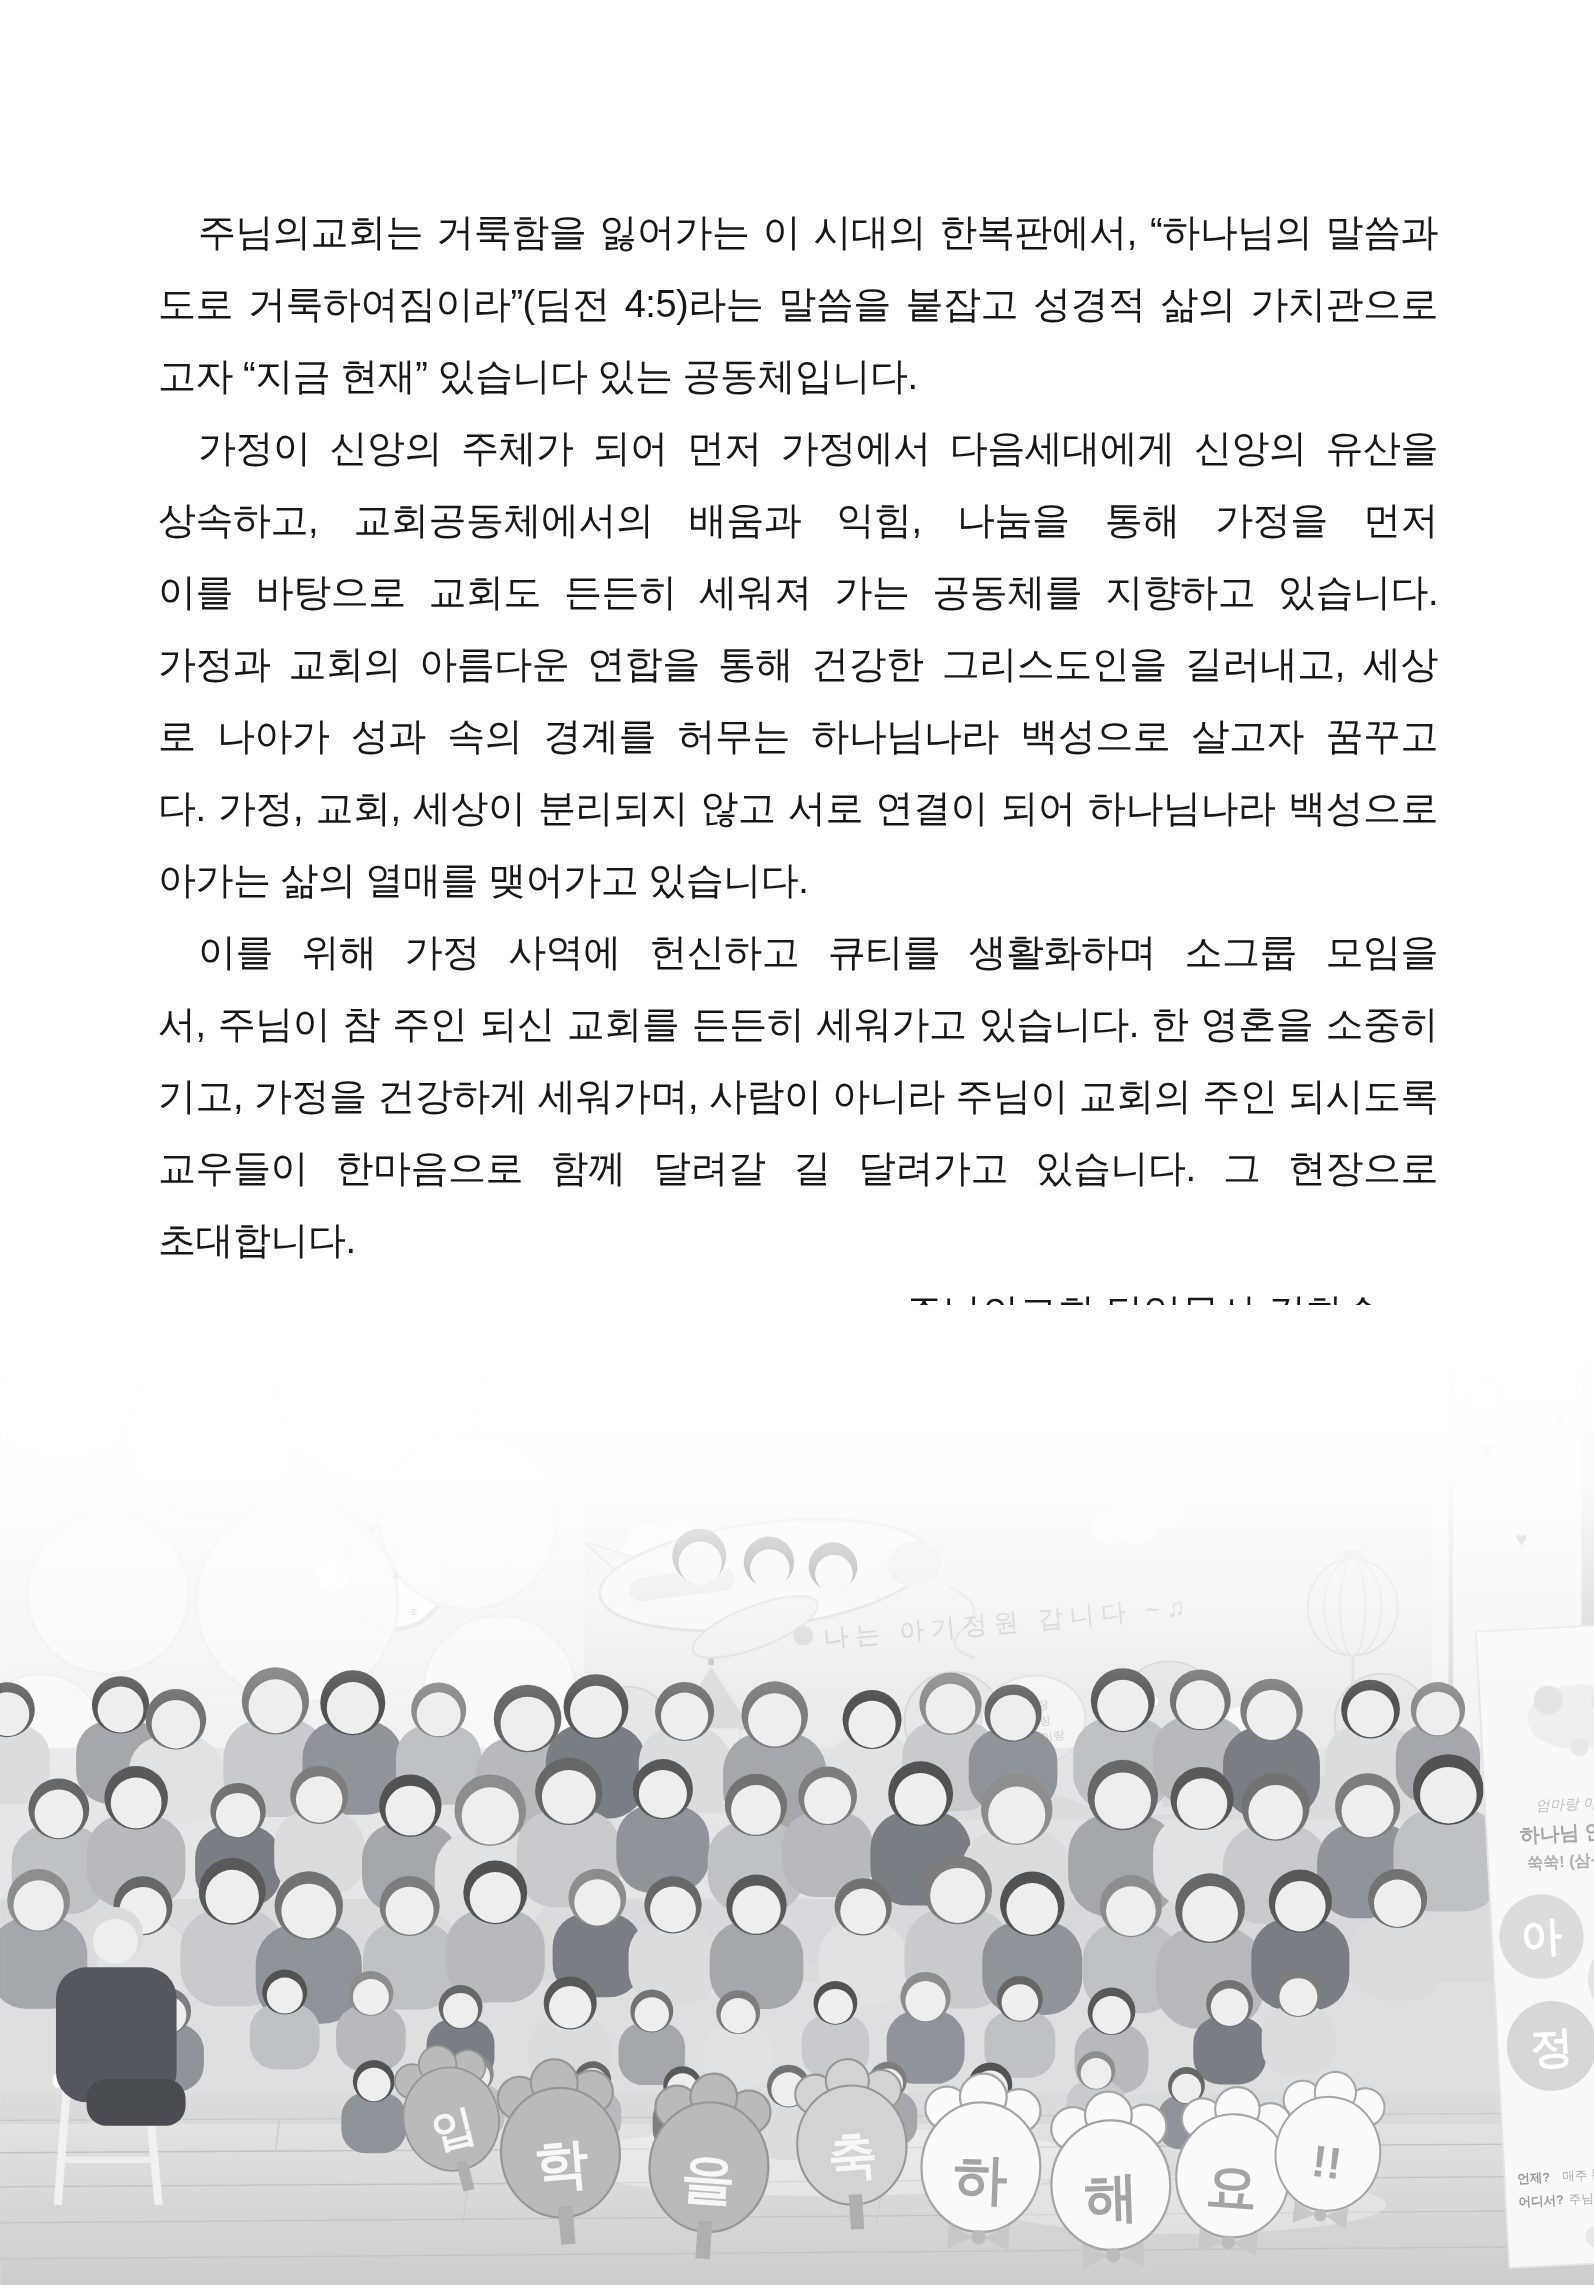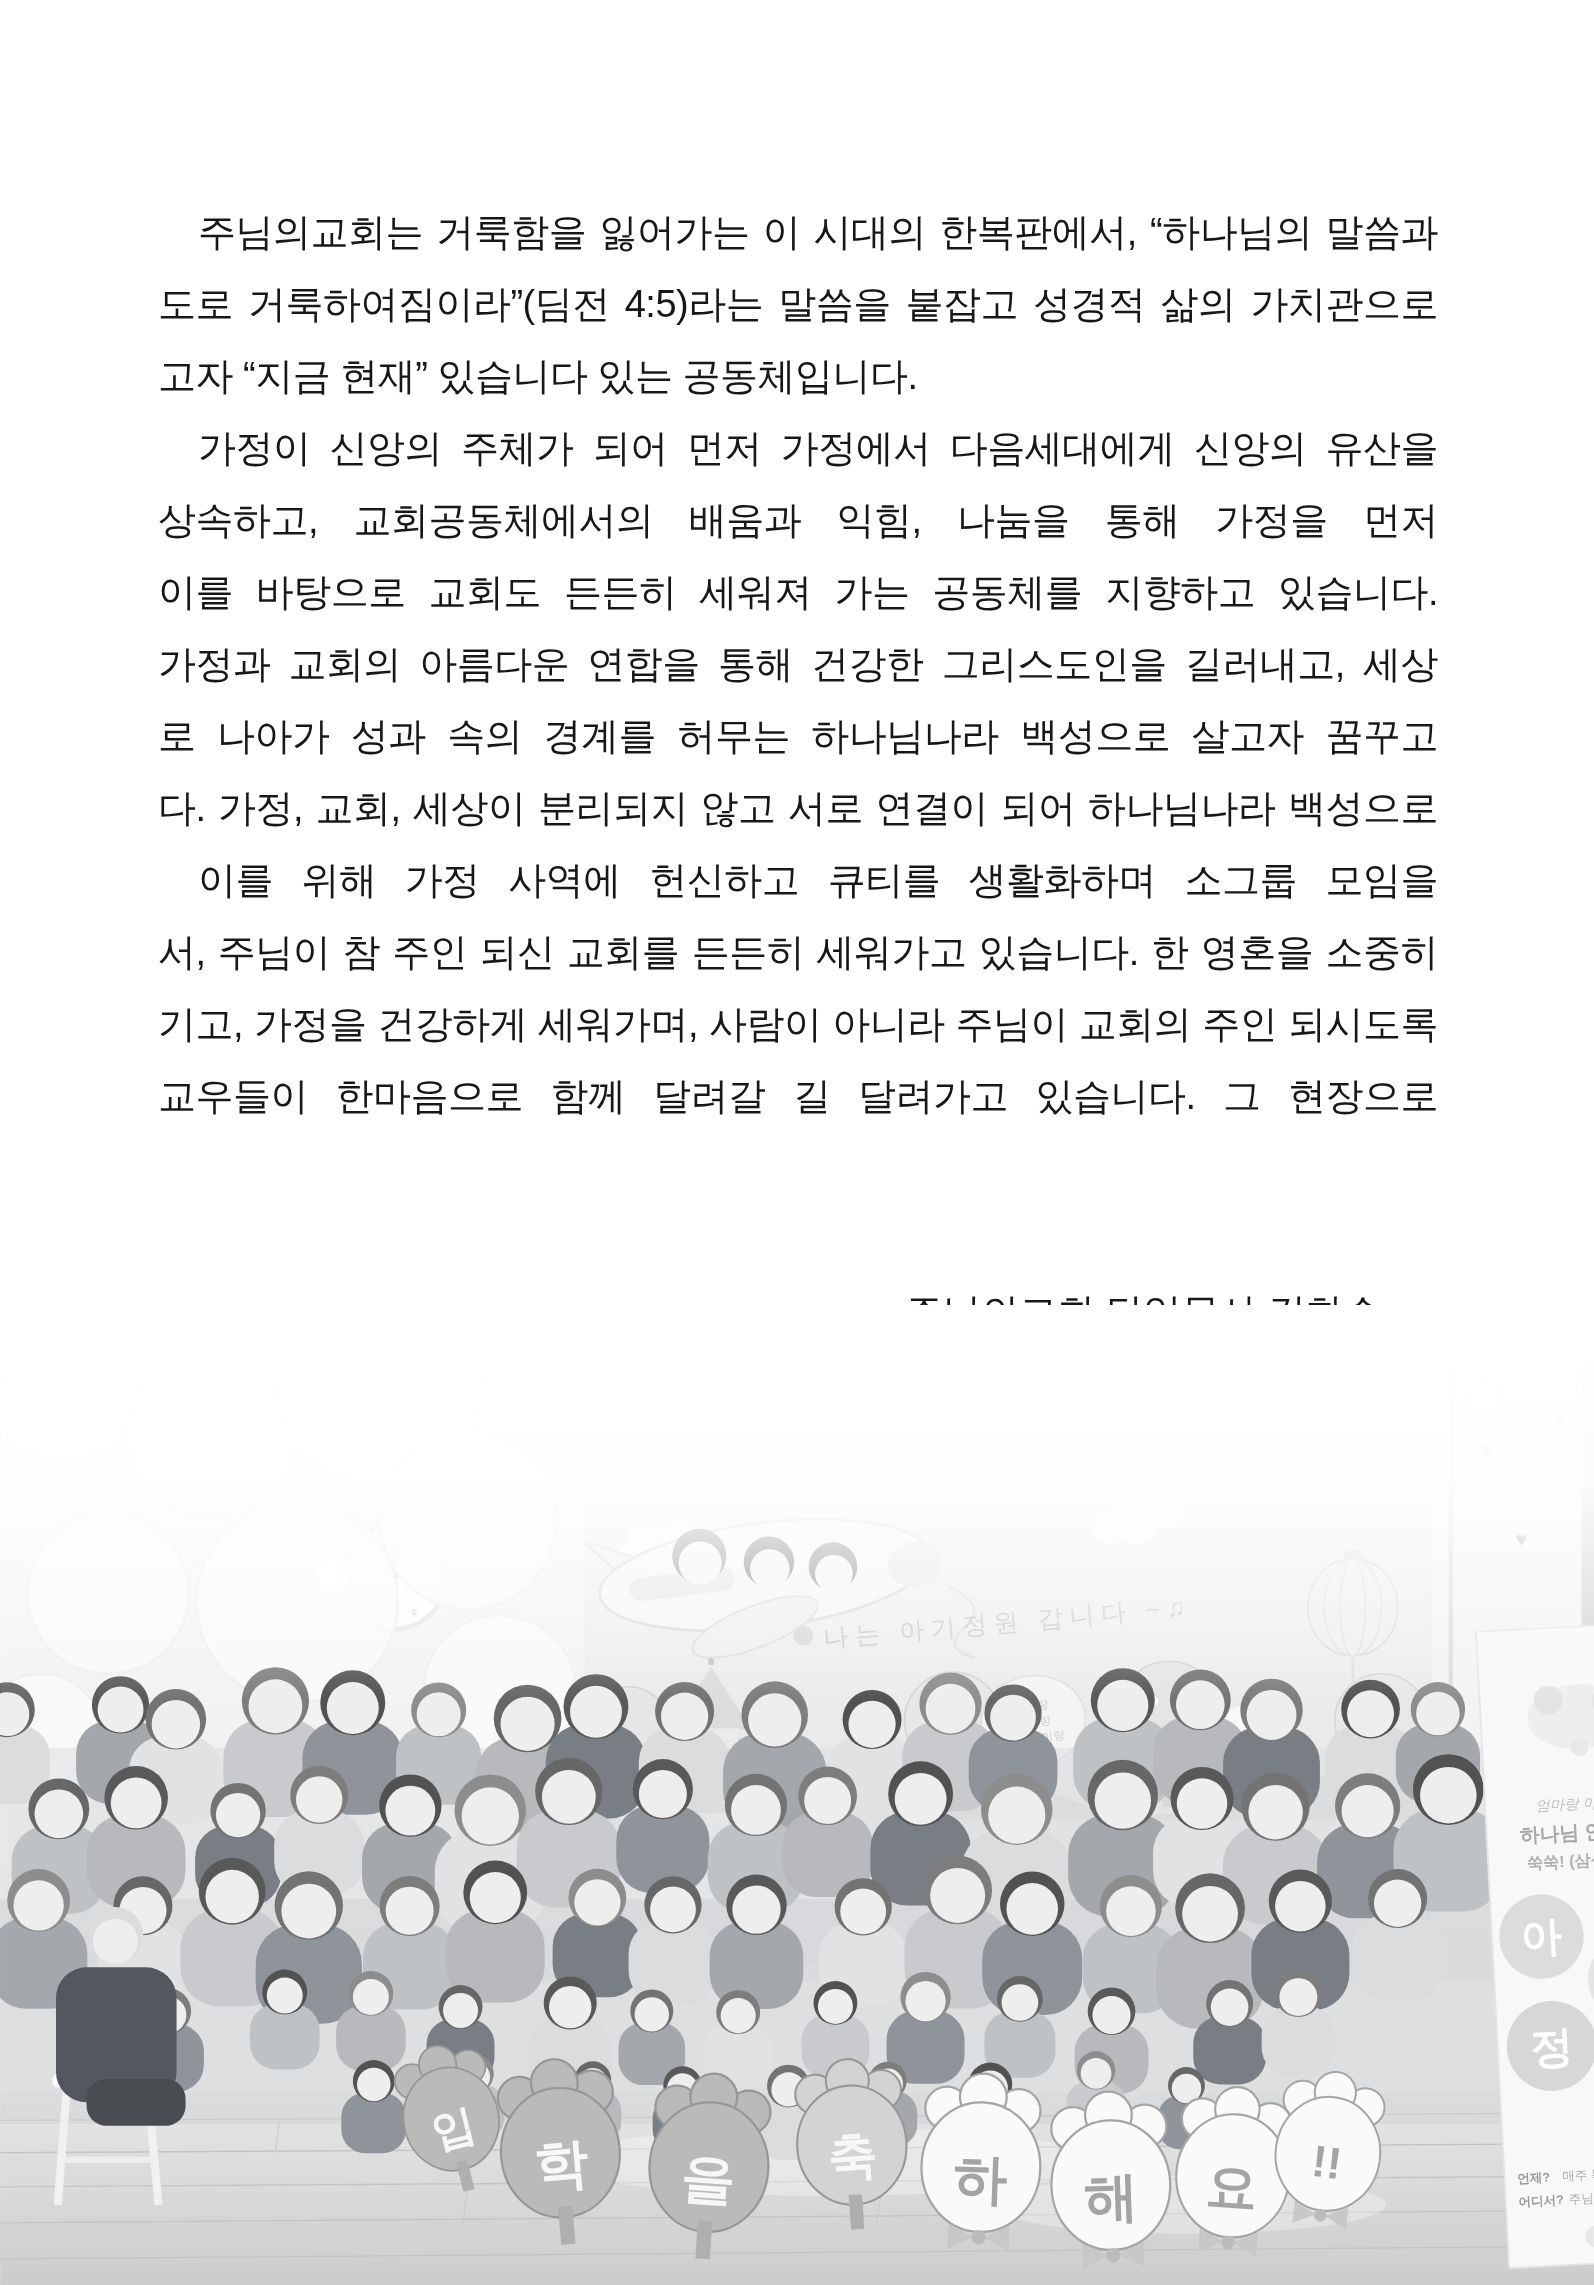--- a/index.html
+++ b/index.html
@@ -27,26 +27,28 @@
         <div class="line just">도로 거룩하여짐이라”(딤전 4:5)라는 말씀을 붙잡고 성경적 삶의 가치관으로 살</div>
         <div class="line">고자 “지금 현재” 있습니다 있는 공동체입니다.</div>
       </div>
       <div class="para">
         <div class="line just indent">가정이 신앙의 주체가 되어 먼저 가정에서 다음세대에게 신앙의 유산을 제대로</div>
         <div class="line just">상속하고, 교회공동체에서의 배움과 익힘, 나눔을 통해 가정을 먼저 회복시키고</div>
         <div class="line just">이를 바탕으로 교회도 든든히 세워져 가는 공동체를 지향하고 있습니다. 이렇게</div>
         <div class="line just">가정과 교회의 아름다운 연합을 통해 건강한 그리스도인을 길러내고, 세상 속으</div>
         <div class="line just">로 나아가 성과 속의 경계를 허무는 하나님나라 백성으로 살고자 꿈꾸고 있습니</div>
         <div class="line just">다. 가정, 교회, 세상이 분리되지 않고 서로 연결이 되어 하나님나라 백성으로 살</div>
+        <div class="line">아가는 삶의 열매를 맺어가고 있습니다.</div>
       </div>
       <div class="para">
         <div class="line just indent">이를 위해 가정 사역에 헌신하고 큐티를 생활화하며 소그룹 모임을 활성화하면</div>
         <div class="line just">서, 주님이 참 주인 되신 교회를 든든히 세워가고 있습니다. 한 영혼을 소중히 여</div>
         <div class="line just">기고, 가정을 건강하게 세워가며, 사람이 아니라 주님이 교회의 주인 되시도록 온</div>
         <div class="line just">교우들이 한마음으로 함께 달려갈 길 달려가고 있습니다. 그 현장으로 여러분을</div>
+        <div class="line">초대합니다.</div>
       </div>
     </div>
 
   <div class="signature">주님의교회 담임목사 김화수</div>
 
   <svg class="photo" viewBox="0 0 1772 1089">
     <defs>
       <linearGradient id="wallG" x1="0" y1="0" x2="0" y2="1">
         <stop offset="0" stop-color="#f7f7f7"></stop>
           <stop offset="1" stop-color="#e9e9e9"></stop>

